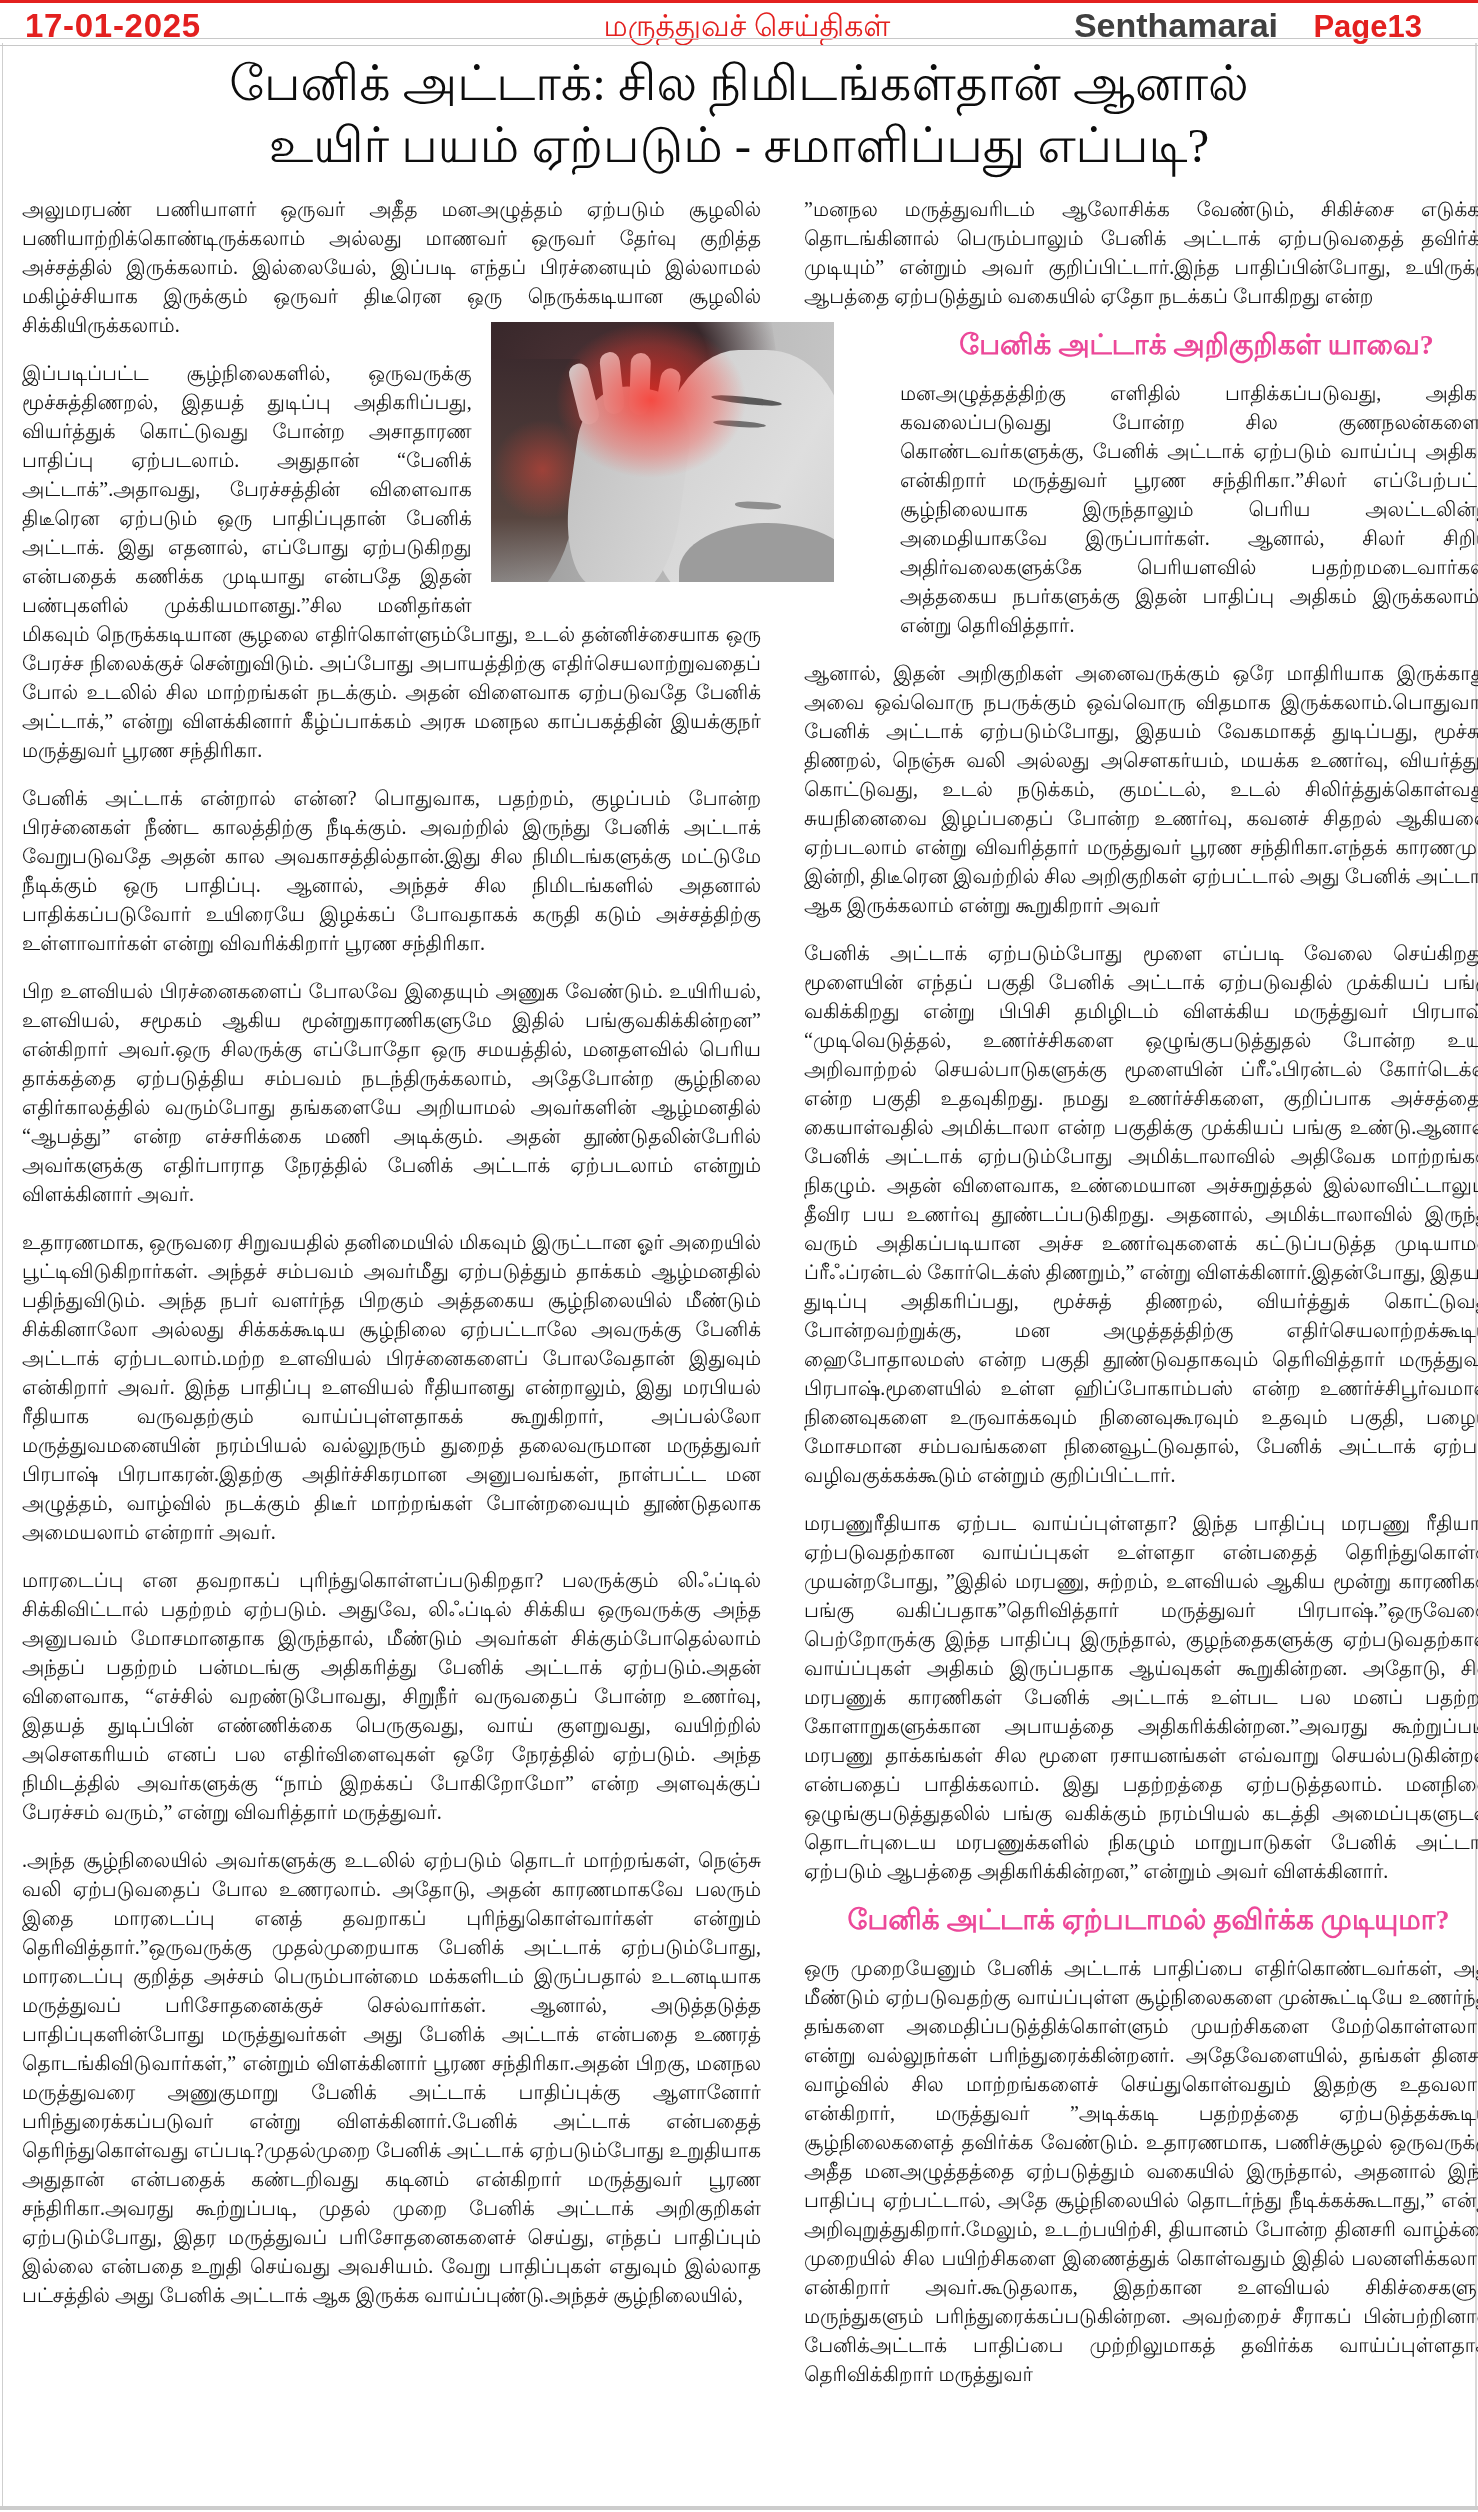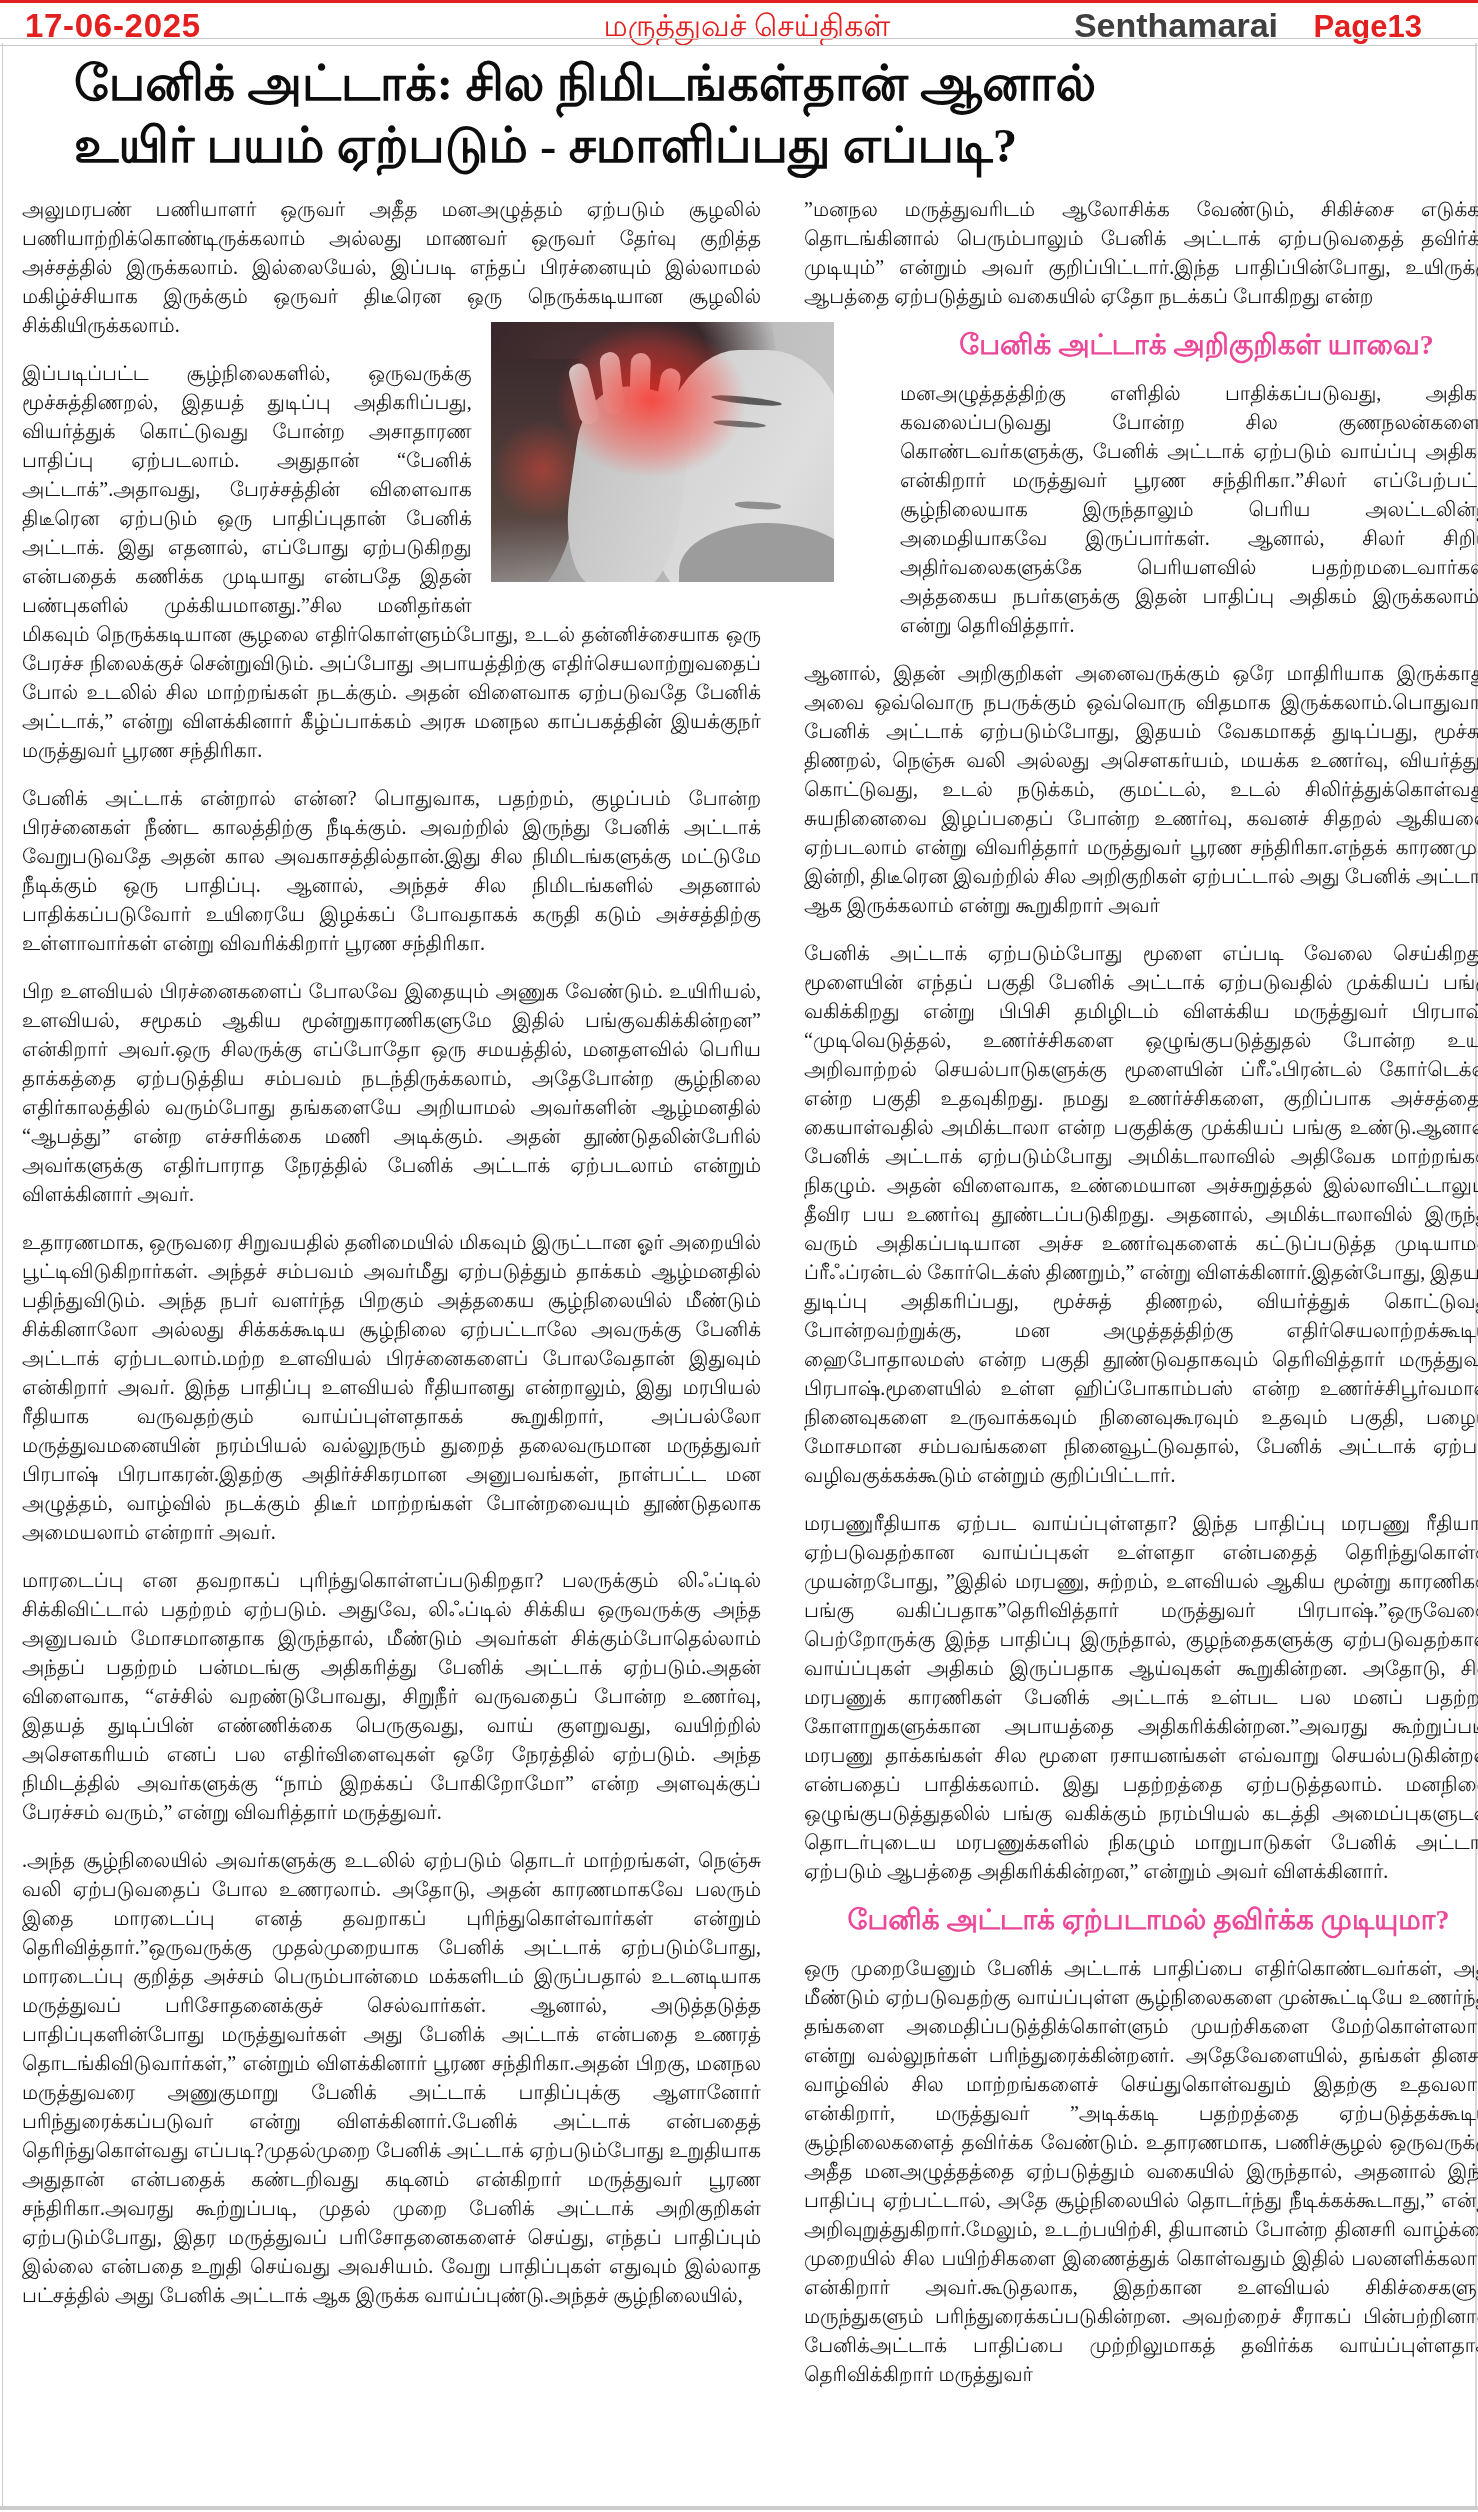--- a/index.html
+++ b/index.html
@@ -29,21 +29,21 @@
     position:absolute; right:56px; top:4.4px; font-family:"Liberation Sans",sans-serif;
     font-weight:bold; font-size:31px; color:#e3201f;
   }
   .header-rule {
     position:absolute; left:0; top:38px; width:1478px; height:6px;
     border-top:1.5px solid #c8c8c8; border-bottom:1.5px solid #c8c8c8;
   }
 
   .headline {
     position:absolute; left:74px; top:53px; width:1330px; margin:0;
-    text-align:left; font-size:49px; line-height:62px; font-weight:bold; color:#0d0d0d;
+    text-align:center; font-size:49px; line-height:62px; font-weight:normal; color:#0d0d0d;
   }
 
   .col { position:absolute; top:195px; text-align:justify; font-size:20px; line-height:29px; overflow:hidden; }
   .col-left  { left:22px;   width:739px; height:2308px; }
   .col-right { left:804px; width:689px;  height:2308px; }
   .col p { margin:0 0 19px 0; }
   .col h2 { font-size:28px; line-height:30px; font-weight:bold; color:#ec4899; margin:1.5px 0 19px 0; text-align:center; }
   .wrapsec { overflow:visible; }
   .spacer-r { float:right; width:279px; height:245px; margin:0 0 6px 10.3px; }
   .spacer-l { float:left;  width:84px; height:276px; margin:0 12px 6px 0; }
@@ -81,21 +81,21 @@
 </head>
 <body>
 
 <div class="page">
 
   <div class="top-red-line"></div>
   <div class="frame-left"></div>
   <div class="frame-right"></div>
 
   <div class="header">
-    <span class="date">17-06-2025</span>
+    <span class="date">17-01-2025</span>
     <span class="section">மருத்துவச் செய்திகள்</span>
     <span class="paper">Senthamarai</span>
     <span class="pagenum">Page13</span>
   </div>
   <div class="header-rule"></div>
 
   <h1 class="headline">
     <span>பேனிக் அட்டாக்: சில நிமிடங்கள்தான் ஆனால்</span><br>
     <span>உயிர் பயம் ஏற்படும் - சமாளிப்பது எப்படி?</span>
   </h1>

